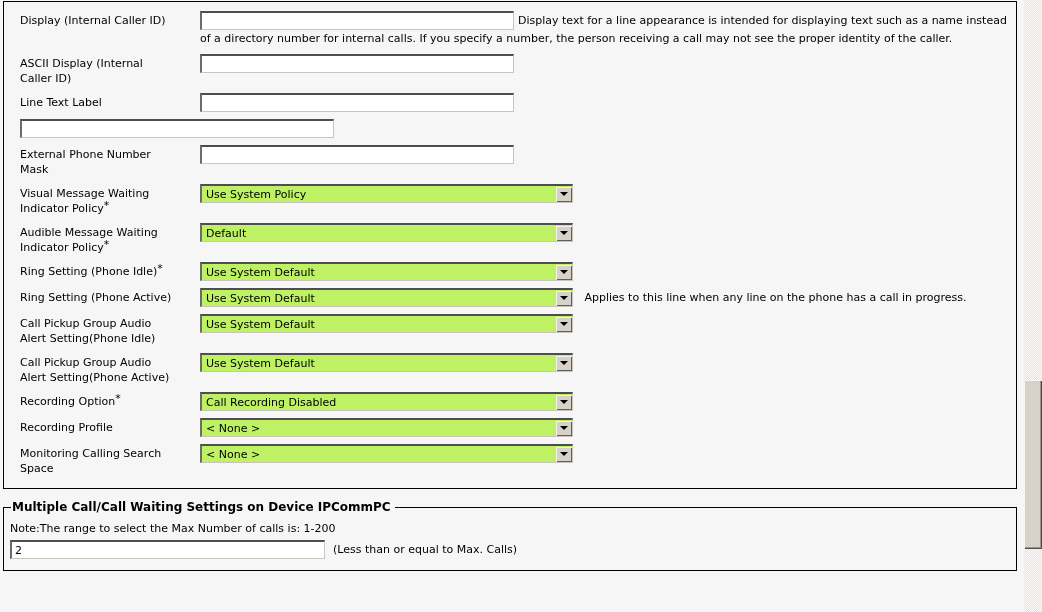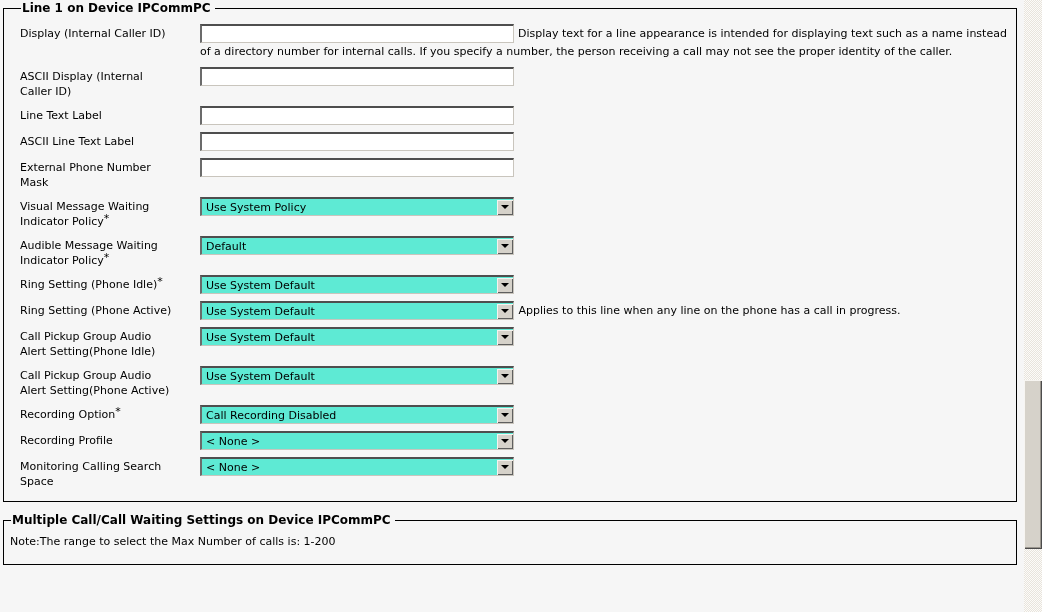--- a/index.html
+++ b/index.html
@@ -50,22 +50,22 @@
     border-bottom: 1px solid #c9c5bd;
     font-family: "DejaVu Sans", sans-serif;
     font-size: 11px;
     padding: 0 3px;
     vertical-align: middle;
   }
   .tin2 { width: 315px; }
   
   .sel {
     display: inline-flex;
-    width: 314px; height: 19px;
-    background: #5eead4;
+    width: 373px; height: 19px;
+    background: #bef264;
     border-top: 2px solid #4e4e4e;
     border-left: 2px solid #6b6b6b;
     border-right: 1px solid #c9c5bd;
     border-bottom: 1px solid #c9c5bd;
     align-items: center;
     justify-content: space-between;
     vertical-align: middle;
     cursor: default;
     text-align: right;
   }
@@ -77,21 +77,21 @@
     background: #d6d2ca;
     box-shadow: inset 1px 1px 0 #f5f3ef, inset -1px -1px 0 #5f5f5f;
     display: flex; align-items: center; justify-content: center;
   }
   .tri {
     width: 0; height: 0;
     border-left: 4px solid transparent;
     border-right: 4px solid transparent;
     border-top: 4px solid #000;
   }
-  .inline-note { margin-left: 1px; white-space: nowrap; }
+  .inline-note { margin-left: 8px; white-space: nowrap; }
   .help { margin-left: 4px; }
   
   .note-line { padding: 3px 0 2px; line-height: 15px; }
   .frow2 { display: flex; align-items: flex-start; padding: 2px 0 3px; }
   .lcell2 { width: 345px; flex: none; padding-top: 3px; line-height: 15px; }
   
   #vscroll {
     position: absolute;
     top: 0; right: 0;
     width: 18px; height: 612px;
@@ -110,40 +110,38 @@
     box-shadow: inset 1px 1px 0 #f7f5f1, inset -1px -1px 0 #4c4c4c, inset -2px -2px 0 #9a968e;
   }
 </style>
 </head>
 <body>
 
 <div id="screen">
   <div id="content">
 
     <fieldset class="sec1">
-      <legend>Line 1 on Device IPCommPC</legend>
 
       <div class="frow">
         <div class="lcell"><span class="lbl">Display (Internal Caller ID)</span><sup class="req"></sup></div>
         <div class="fcell"><input class="tin" type="text" value="" style=""><span class="help">Display text for a line appearance is intended for displaying text such as a name instead of a directory number for internal calls. If you specify a number, the person receiving a call may not see the proper identity of the caller.</span></div>
       </div>
 
       <div class="frow">
         <div class="lcell"><span class="lbl">ASCII Display (Internal
 Caller ID)</span><sup class="req"></sup></div>
         <div class="fcell"><input class="tin" type="text" value="" style=""></div>
       </div>
 
       <div class="frow">
         <div class="lcell"><span class="lbl">Line Text Label</span><sup class="req"></sup></div>
         <div class="fcell"><input class="tin" type="text" value="" style=""></div>
       </div>
 
       <div class="frow">
-        <div class="lcell"><span class="lbl">ASCII Line Text Label</span><sup class="req"></sup></div>
         <div class="fcell"><input class="tin" type="text" value="" style=""></div>
       </div>
 
       <div class="frow">
         <div class="lcell"><span class="lbl">External Phone Number
 Mask</span><sup class="req"></sup></div>
         <div class="fcell"><input class="tin" type="text" value="" style=""></div>
       </div>
 
       <div class="frow">
@@ -261,20 +259,21 @@
       </div>
     </fieldset>
 
     <fieldset class="sec2">
       <legend>Multiple Call/Call Waiting Settings on Device IPCommPC</legend>
 
       <div class="note-line">Note:The range to select the Max Number of calls is: 1-200</div>
 
 
       <div class="frow2">
+        <div class="fcell"><input class="tin tin2" type="text" value="2" style=""><span class="inline-note">(Less than or equal to Max. Calls)</span></div>
       </div>
     </fieldset>
 
   </div>
 
   <div id="vscroll">
     <div id="vthumb"></div>
   </div>
 </div>
 

